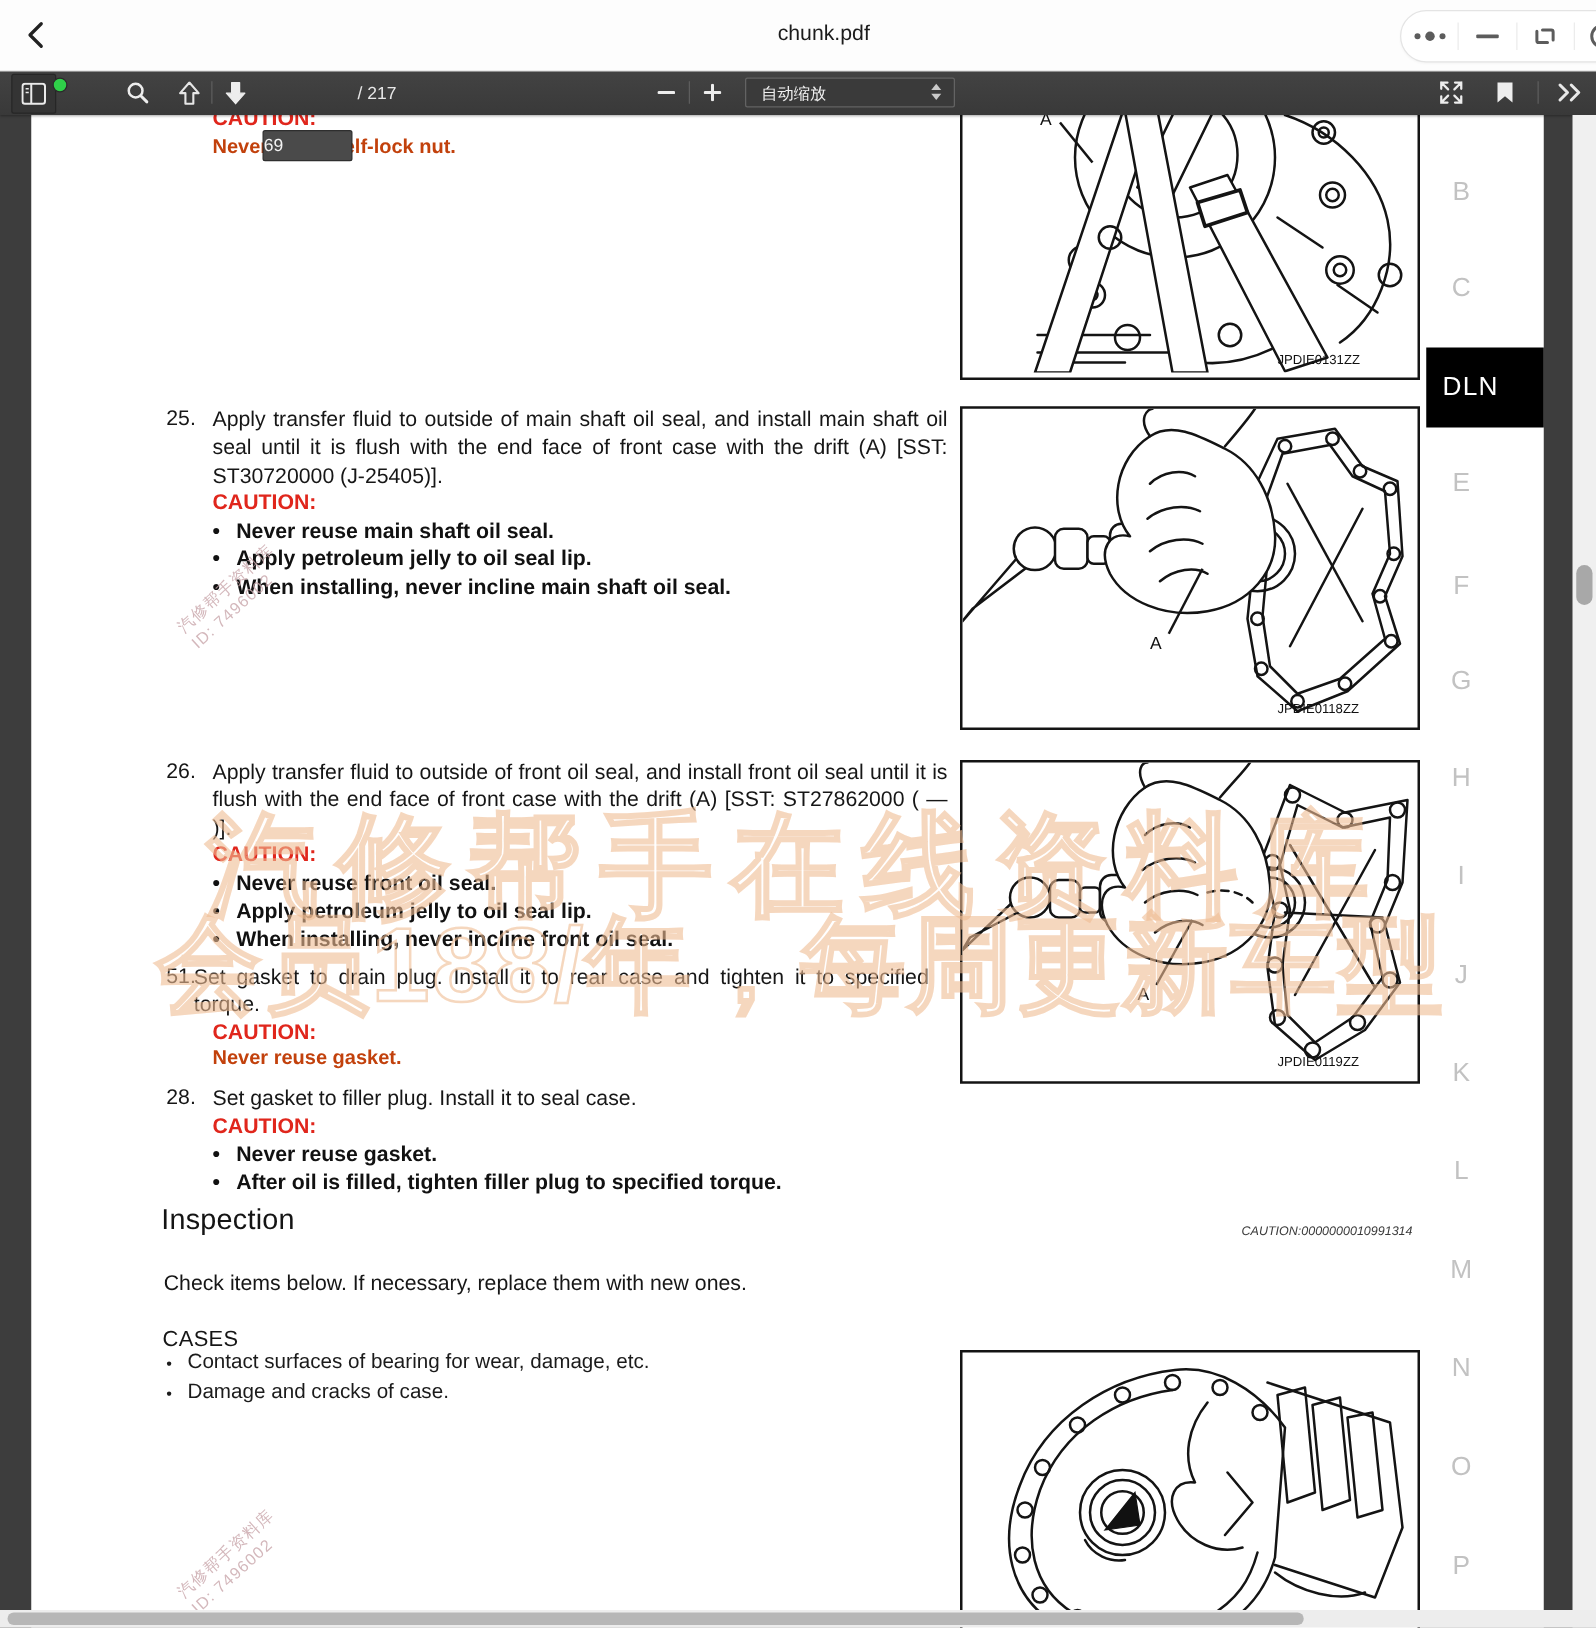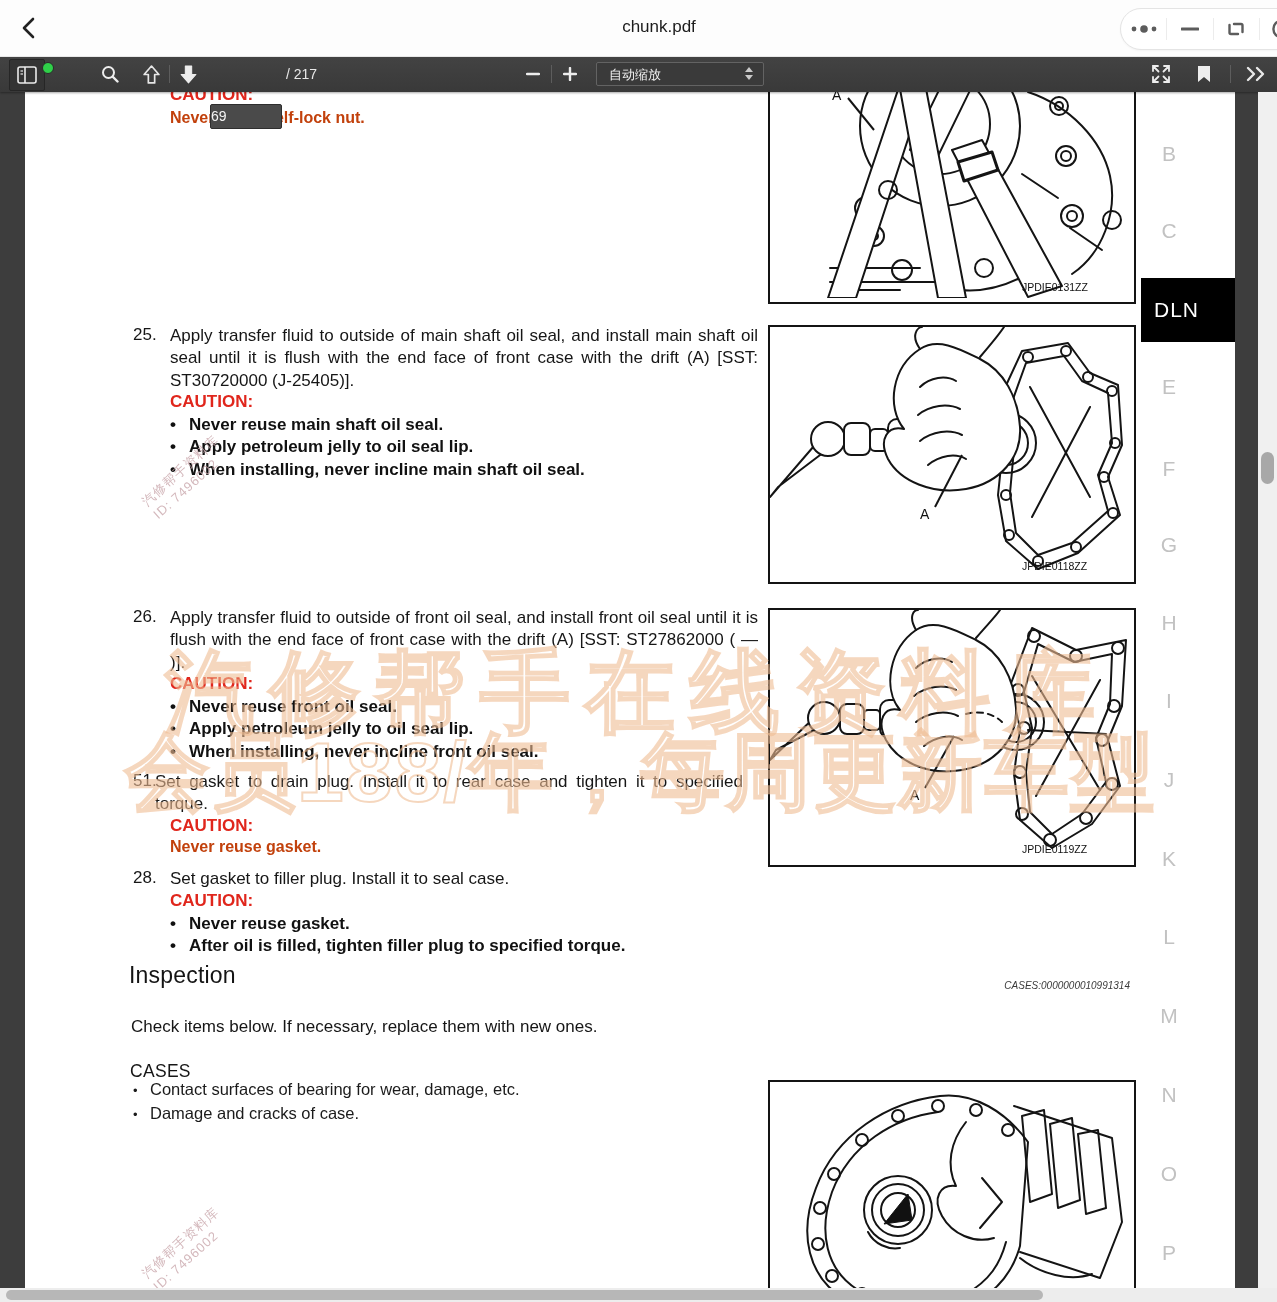--- a/index.html
+++ b/index.html
@@ -307,21 +307,21 @@
             <span class="dot">•</span>
             <span>Never reuse gasket.</span>
           </div>
         <div class="row">
             <span class="dot">•</span>
             <span>After oil is filled, tighten filler plug to specified torque.</span>
           </div>
       </div>
 
       <div class="insp-title" style="left:104px;top:906px;">Inspection</div>
-      <div class="infoid" style="left:855px;top:924px;width:250px;text-align:right;">CASES:0000000010991314</div>
+      <div class="infoid" style="left:855px;top:924px;width:250px;text-align:right;">CAUTION:0000000010991314</div>
       <div class="plain" style="left:106px;top:961px;">Check items below. If necessary, replace them with new ones.</div>
       <div class="cases-head" style="left:105px;top:994px;margin-top:11px;">CASES</div>
       <div class="cases-bullets" style="left:108px;top:1022px;width:620px;">
         <div class="row">
             <span class="dot">•</span>
             <span>Contact surfaces of bearing for wear, damage, etc.</span>
           </div>
         <div class="row">
             <span class="dot">•</span>
             <span>Damage and cracks of case.</span>

